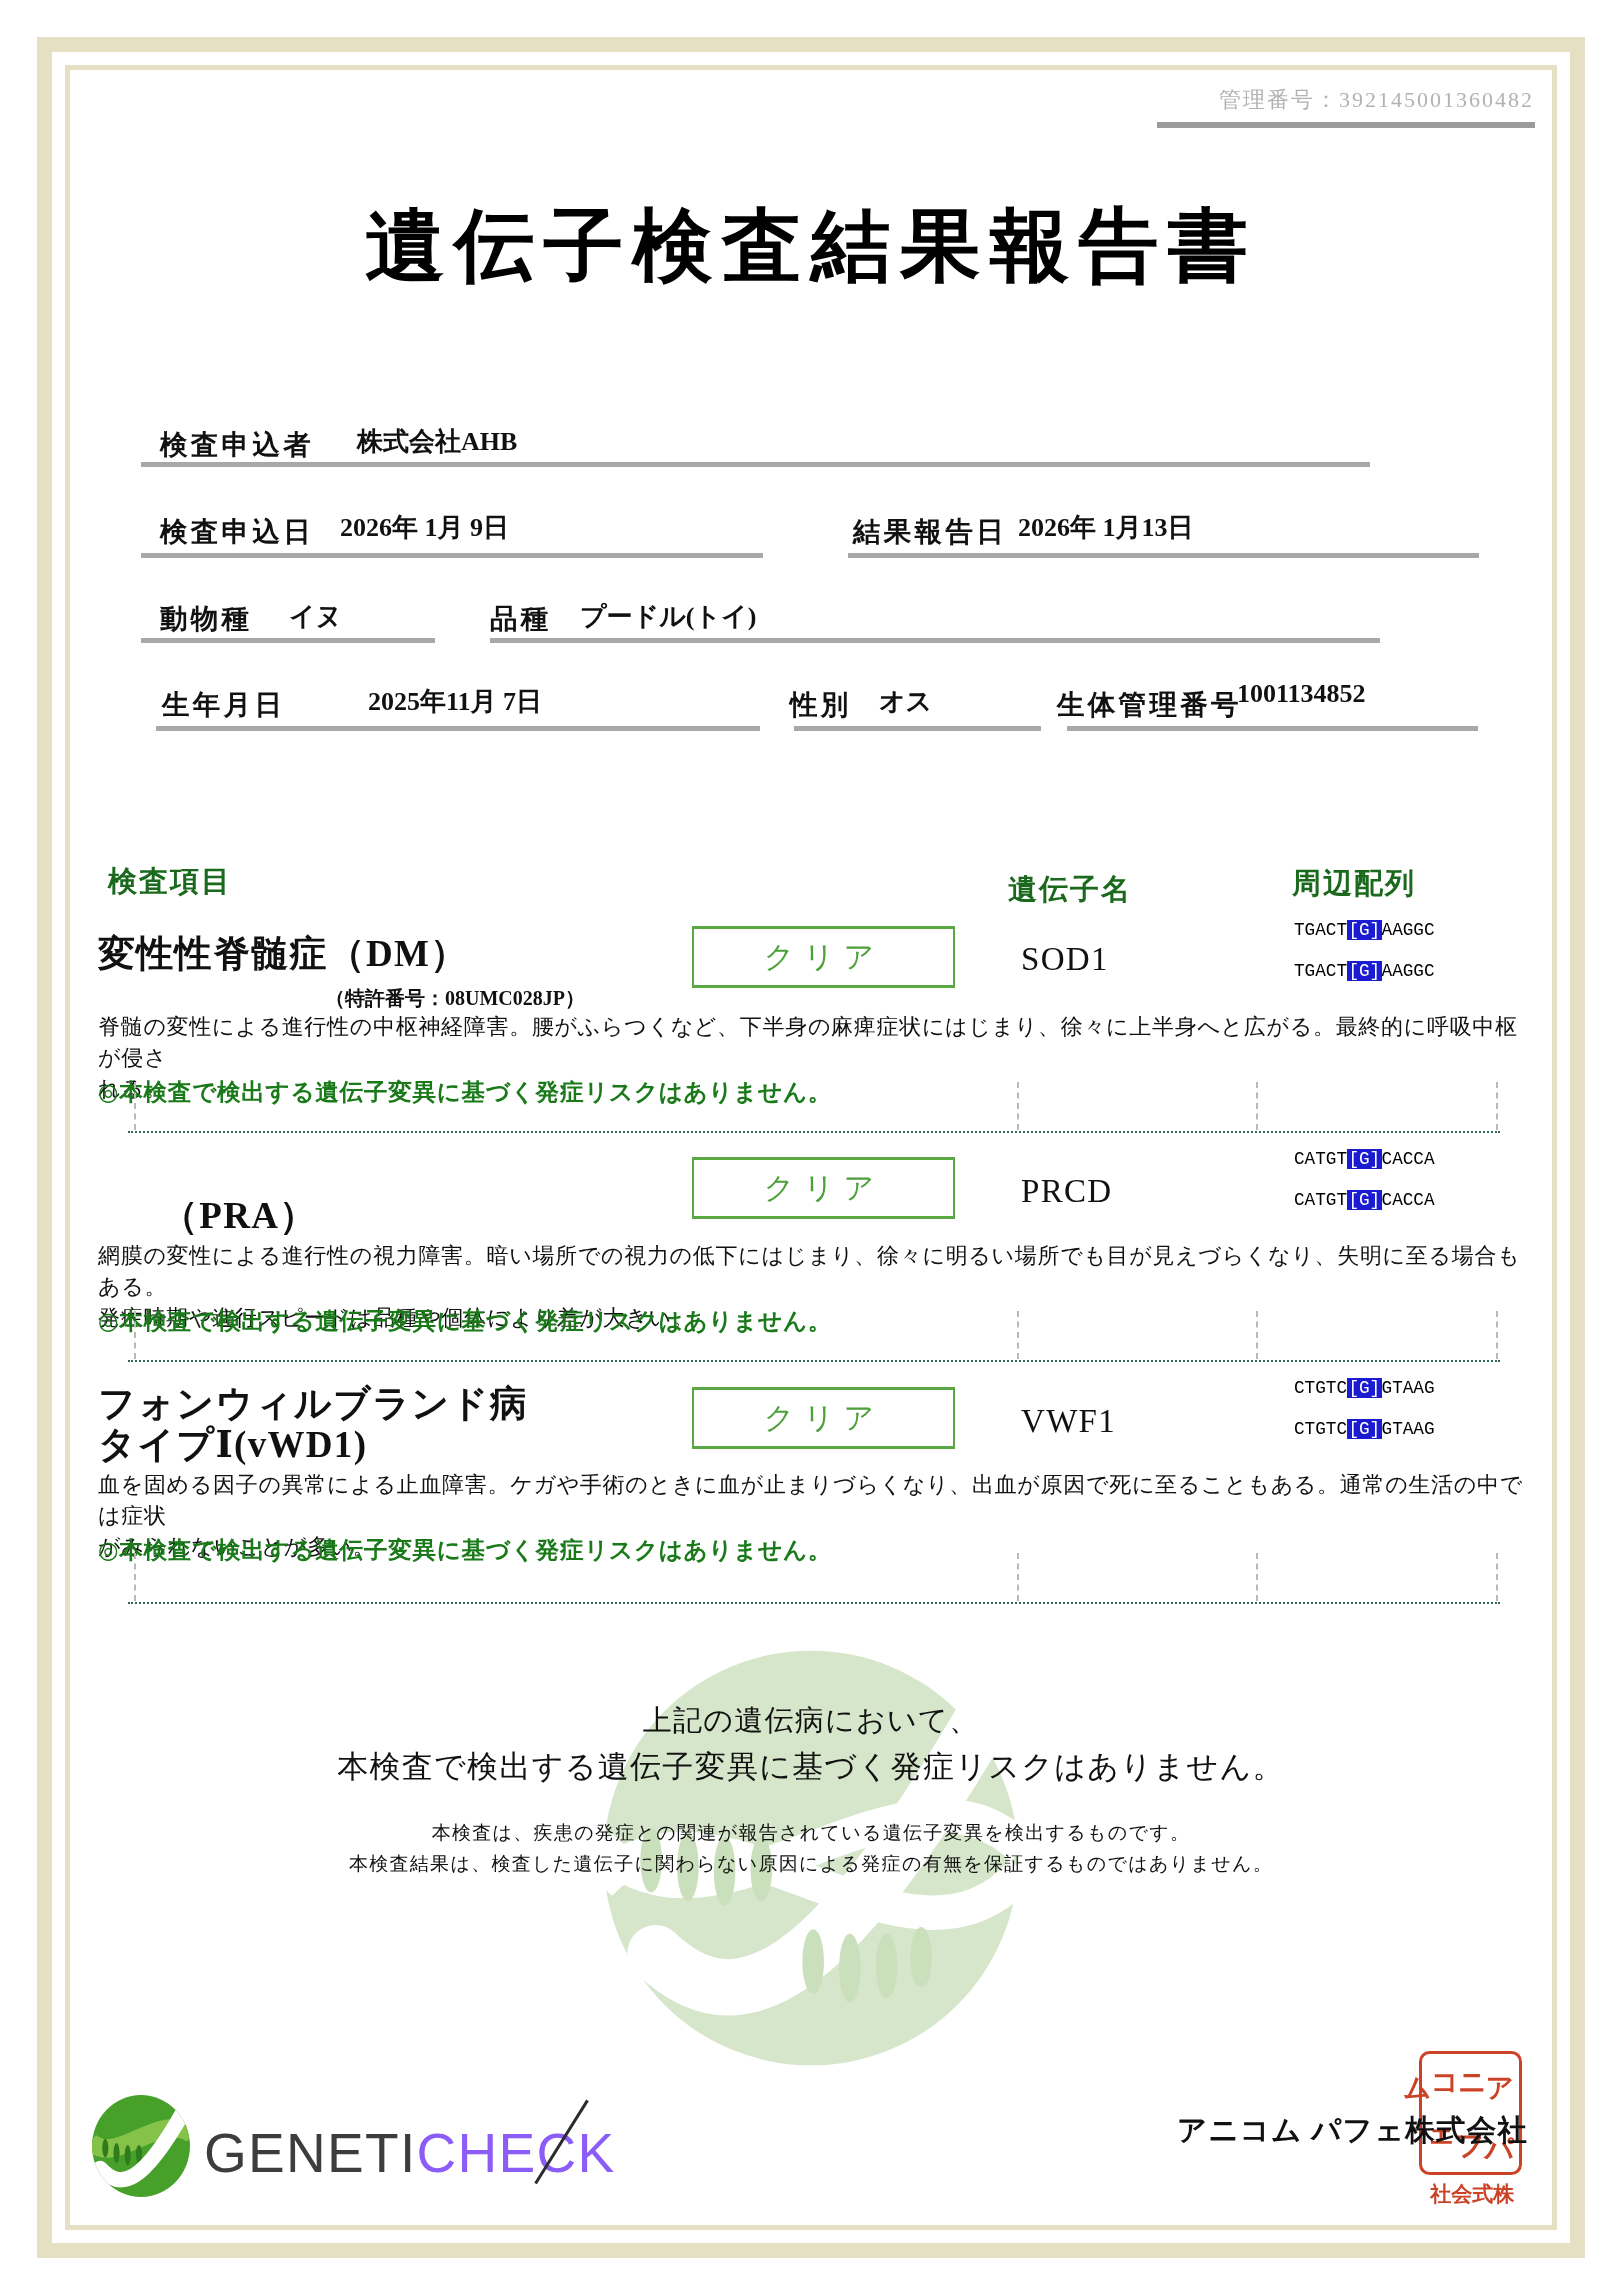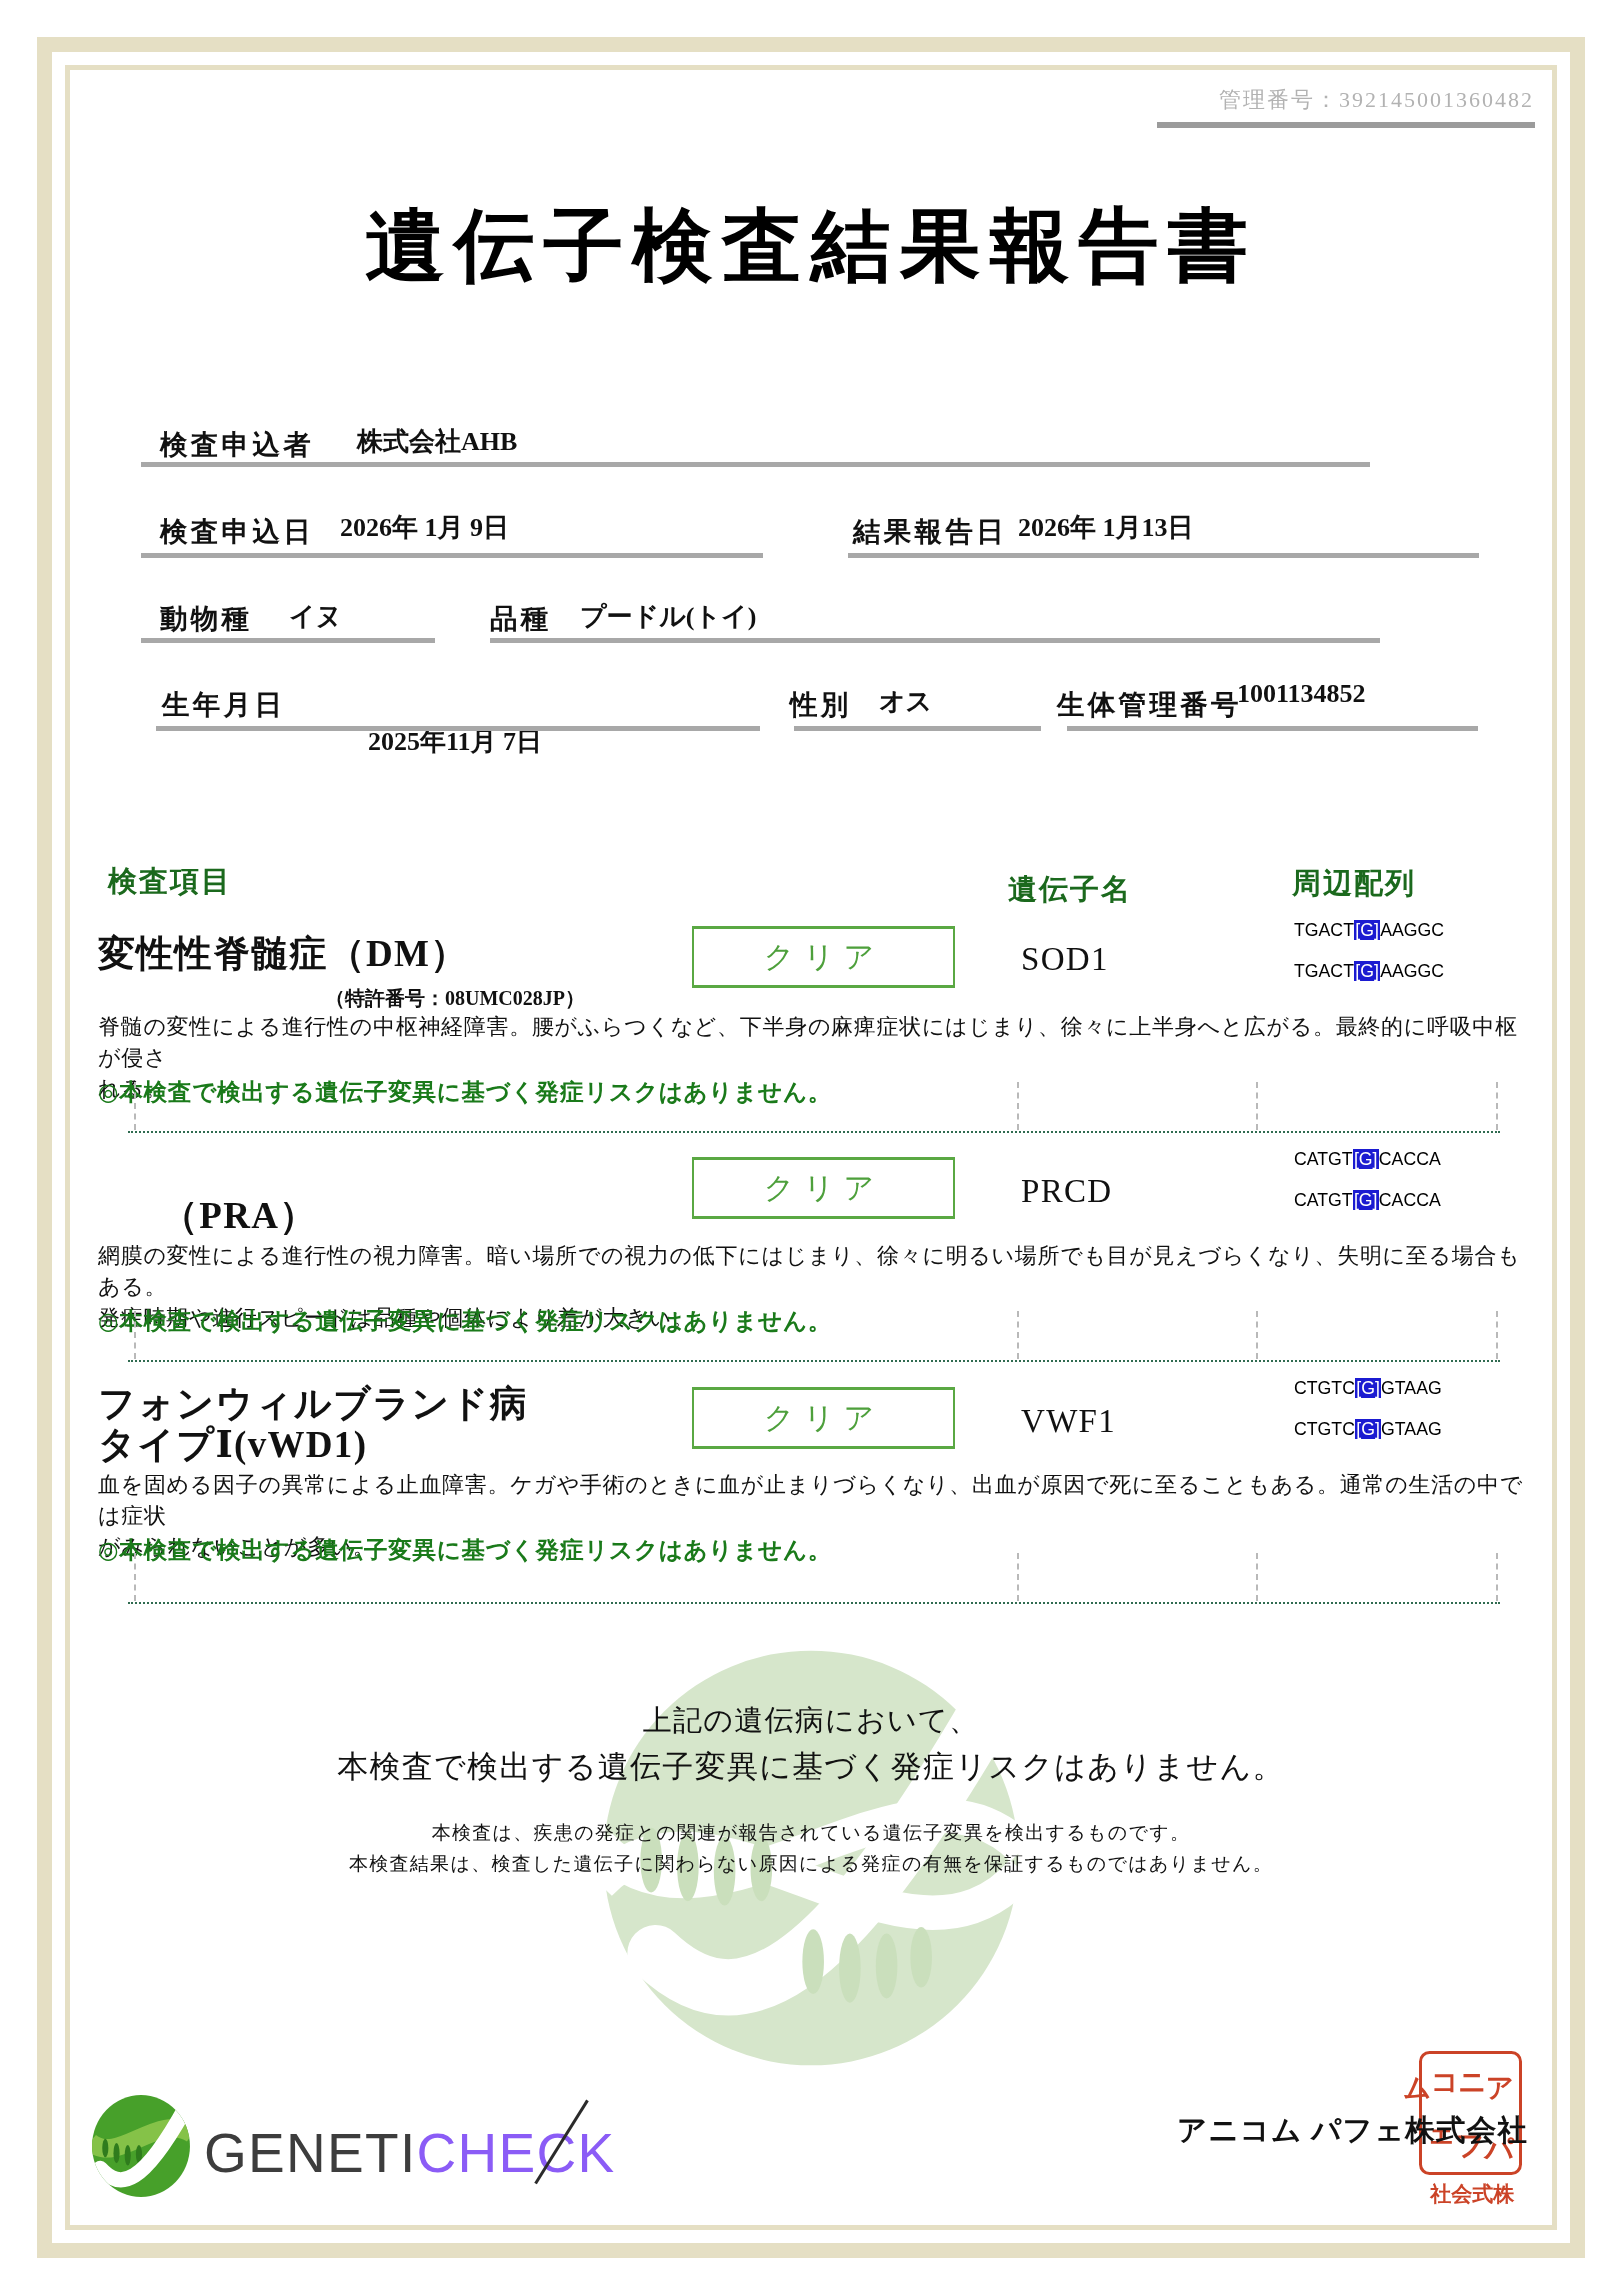--- a/index.html
+++ b/index.html
@@ -1,20 +1,20 @@
 <!DOCTYPE html>
 <html style="font-size:10.5px"><head>
 <meta charset="utf-8">
 <style>
   html,body{margin:0;padding:0;background:#ffffff;}
   .page{position:relative;width:1622px;height:2295px;background:#ffffff;overflow:hidden;
         font-family:"Liberation Serif","DejaVu Serif",serif;color:#111;}
   .abs{position:absolute;}
   .sans{font-family:"Liberation Sans","DejaVu Sans",sans-serif;}
-  .mono{font-family:Liberation Sans, sans-serif;}
+  .mono{font-family:Liberation Mono, monospace;}
 
   
   .frame-outer{position:absolute;left:37px;top:37px;right:37px;bottom:37px;border:15px solid #e5dfc4;}
   .frame-inner{position:absolute;left:65px;top:65px;right:65px;bottom:65px;border:5.9px solid #e5dfc4;}
 
   
   .ctrl{position:absolute;top:85px;right:88px;font-size:22px;color:#b2b2b2;letter-spacing:2px;white-space:nowrap;}
   .ctrl-bar{position:absolute;left:1157px;top:122px;width:378px;height:5.9px;background:#9b9b9b;}
 
   
@@ -86,21 +86,21 @@
   <div class="abs fline" style="left:848px;top:553px;width:631px;"></div>
 
   <div class="abs flabel" style="left:160px;top:601px;">動物種</div>
   <div class="abs fvalue" style="left:289px;top:599px;">イヌ</div>
   <div class="abs fline" style="left:141px;top:638px;width:294px;"></div>
   <div class="abs flabel" style="left:490px;top:601px;">品種</div>
   <div class="abs fvalue" style="left:580px;top:599px;">プードル(トイ)</div>
   <div class="abs fline" style="left:490px;top:638px;width:890px;"></div>
 
   <div class="abs flabel" style="left:162px;top:687px;">生年月日</div>
-  <div class="abs fvalue" style="left:368px;top:724px;">2025年11月 7日</div>
+  <div class="abs fvalue" style="left:368px;top:684px;">2025年11月 7日</div>
   <div class="abs fline" style="left:156px;top:726px;width:604px;"></div>
   <div class="abs flabel" style="left:790px;top:687px;">性別</div>
   <div class="abs fvalue" style="left:879px;top:684px;">オス</div>
   <div class="abs fline" style="left:794px;top:726px;width:247px;"></div>
   <div class="abs flabel" style="left:1057px;top:687px;">生体管理番号</div>
   <div class="abs fvalue" style="left:1237px;top:679px;">1001134852</div>
   <div class="abs fline" style="left:1067px;top:726px;width:411px;"></div>
 
   <div class="abs thead" style="left:108px;top:862px;">検査項目</div>
   <div class="abs thead" style="left:1008px;top:870px;">遺伝子名</div>

